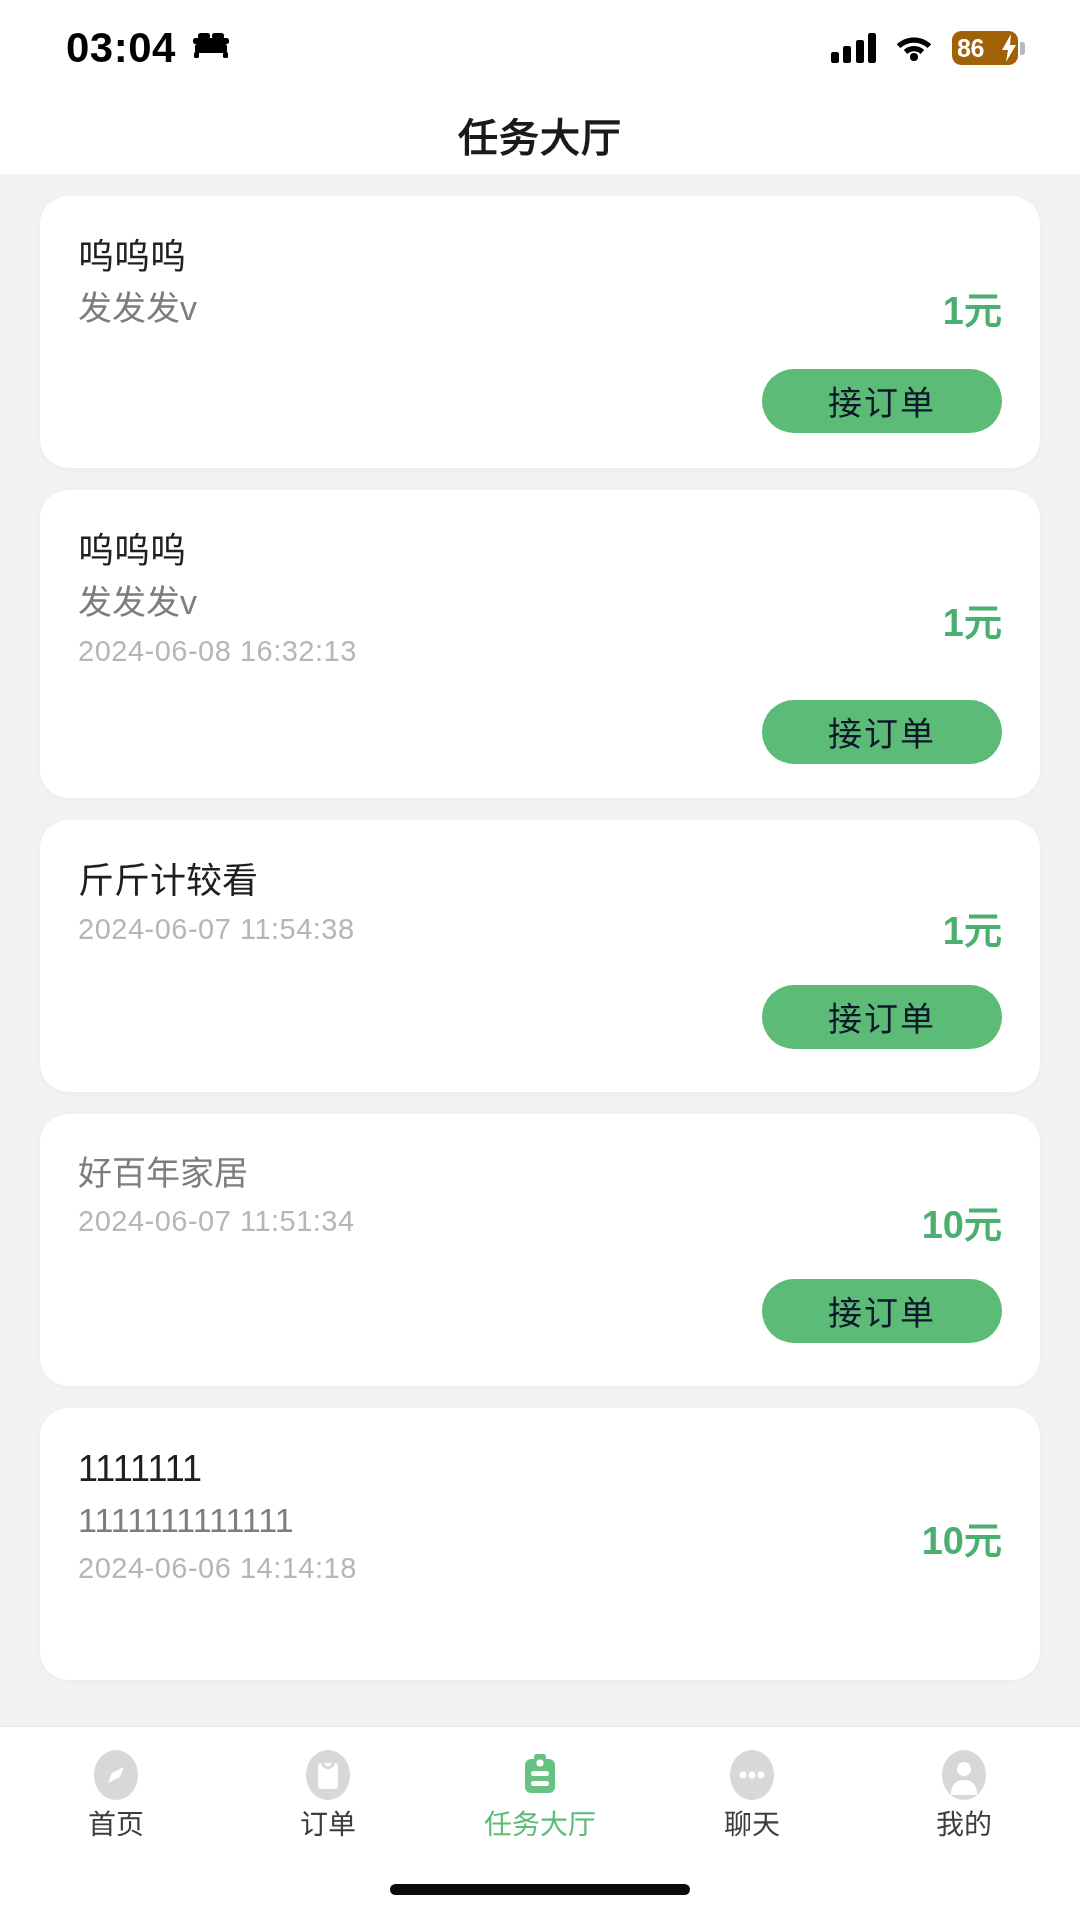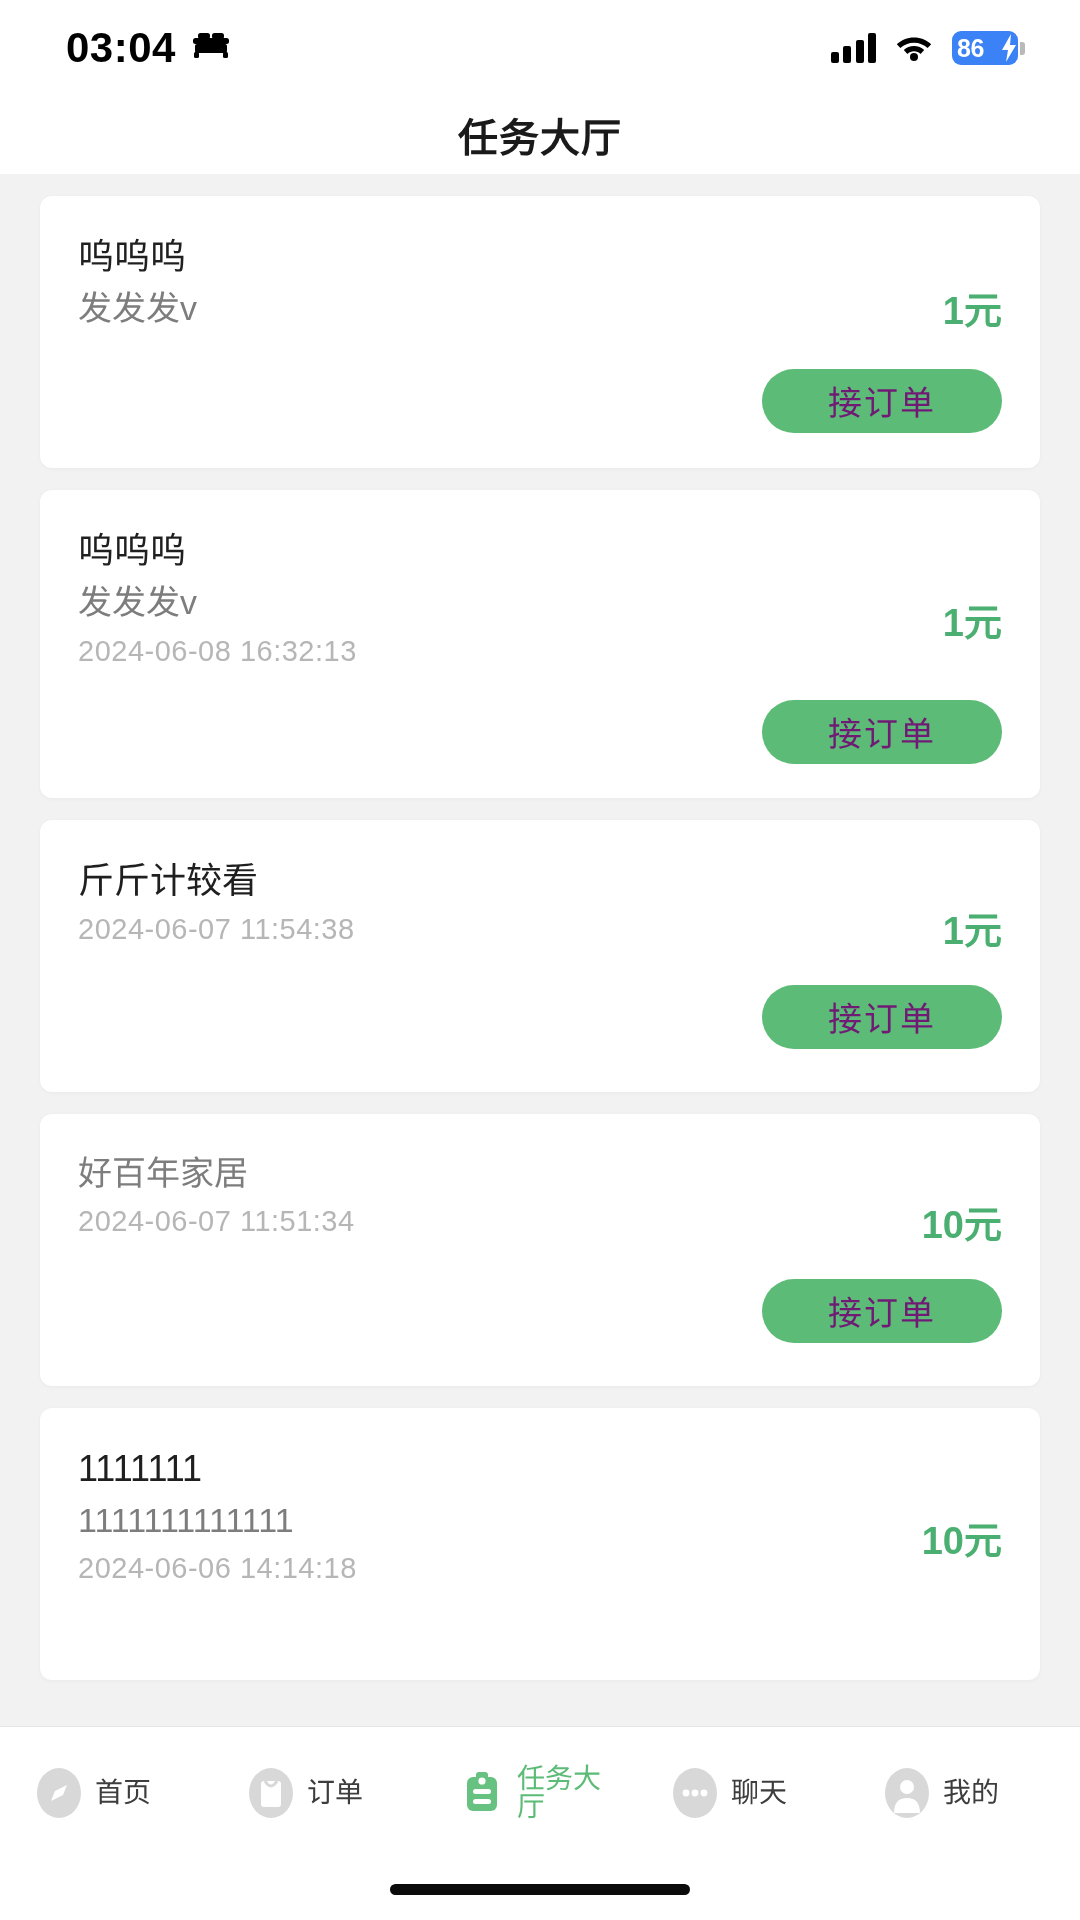--- a/index.html
+++ b/index.html
@@ -64,21 +64,21 @@
   .signal-bars i:nth-child(1) { height: 11px; }
   .signal-bars i:nth-child(2) { height: 17px; }
   .signal-bars i:nth-child(3) { height: 23px; }
   .signal-bars i:nth-child(4) { height: 30px; }
 
   .battery {
     position: relative;
     width: 66px;
     height: 34px;
     border-radius: 9px;
-    background: #3b82f6;
+    background: #a16207;
     display: flex;
     align-items: center;
     justify-content: flex-start;
     padding-left: 5px;
   }
   .battery::after {
     content: "";
     position: absolute;
     right: -7px;
     top: 11px;
@@ -119,21 +119,21 @@
   
   .task-list {
     flex: 1 1 auto;
     background: #f2f2f2;
     padding: 22px 40px 0 40px;
     overflow: hidden;
   }
   .task-card {
     position: relative;
     background: #ffffff;
-    border-radius: 12px;
+    border-radius: 28px;
     margin-bottom: 22px;
     padding: 38px 38px 34px 38px;
     min-height: 272px;
     box-shadow: 0 1px 4px rgba(0,0,0,0.04);
   }
   .card-top {
     display: flex;
     align-items: flex-start;
     justify-content: space-between;
   }
@@ -172,21 +172,21 @@
     display: flex;
     justify-content: flex-end;
     margin-top: 30px;
   }
   .accept-btn {
     width: 240px;
     height: 64px;
     border: none;
     border-radius: 44px;
     background: #5CBC77;
-    color: #701a75;
+    color: #0f172a;
     font-size: 34px;
     font-family: inherit;
     letter-spacing: 2px;
     cursor: pointer;
     display: flex;
     align-items: center;
     justify-content: center;
   }
 
   
@@ -196,21 +196,21 @@
     background: #ffffff;
     border-top: 1px solid #e6e6e6;
     display: flex;
     align-items: center;
     justify-content: space-around;
     padding: 0 10px;
   }
   .tab-item {
     width: 170px;
     display: flex;
-    flex-direction: row;
+    flex-direction: column;
     align-items: center;
     gap: 8px;
     cursor: pointer;
   }
   .tab-icon {
     width: 56px;
     height: 56px;
     display: flex;
     align-items: center;
     justify-content: center;

